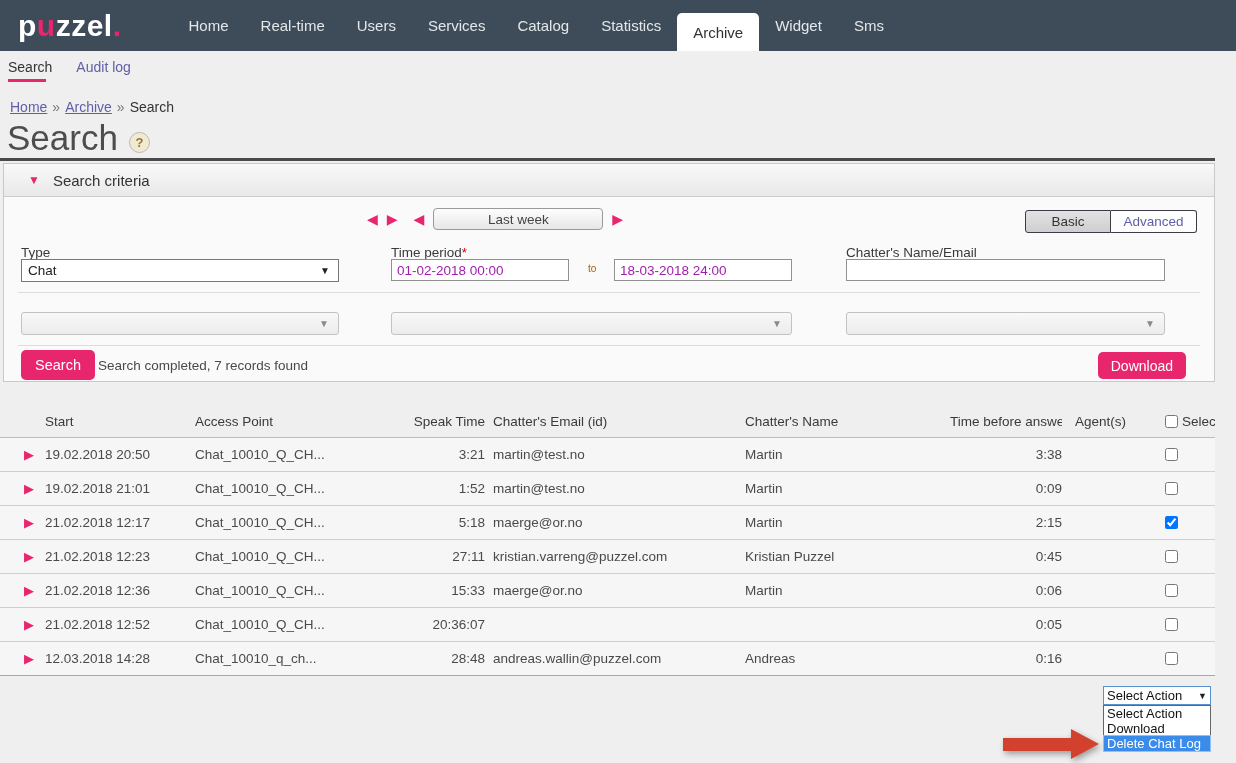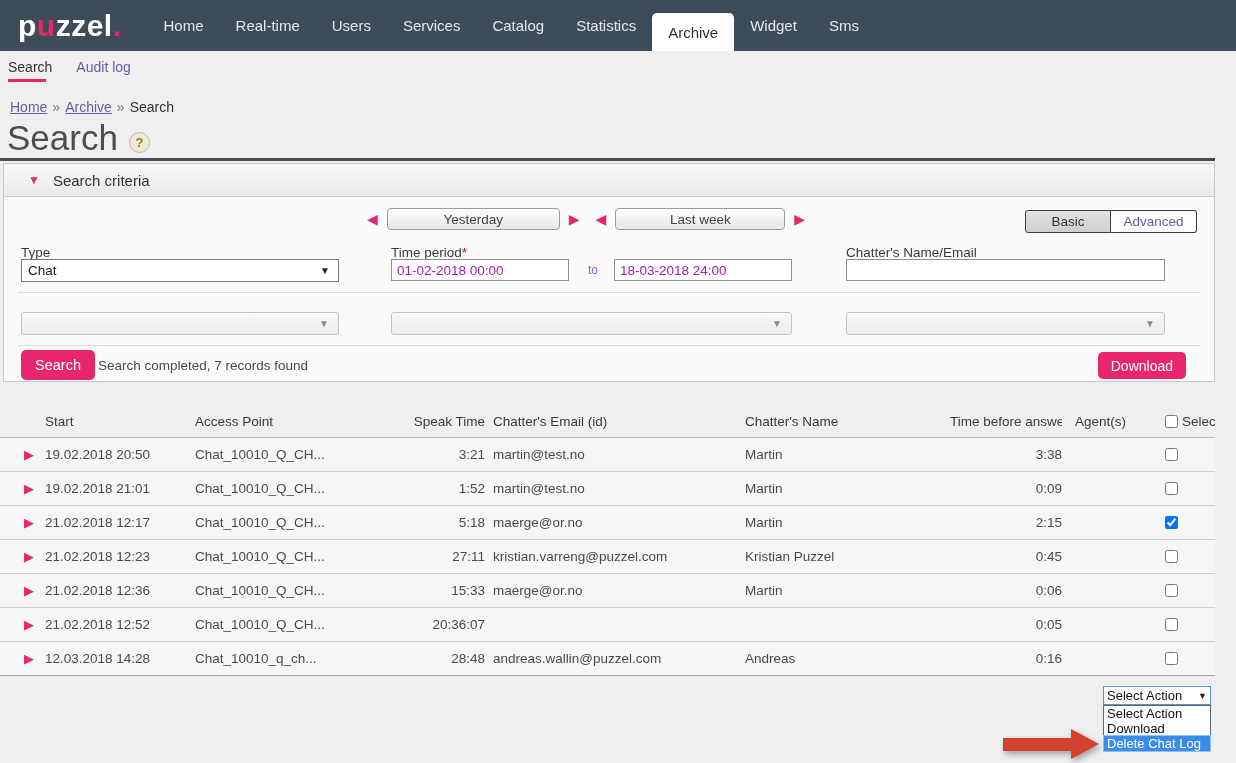--- a/index.html
+++ b/index.html
@@ -5,21 +5,21 @@
   * { box-sizing: border-box; margin: 0; padding: 0; }
   html,body { width:1236px; height:763px; }
   body {
     position: relative;
     background: #efefef;
     font-family: "Liberation Sans", sans-serif;
     color: #3c3c3c;
     overflow: hidden;
   }
   
-  .topnav { position:absolute; top:0; left:0; width:1236px; height:51px; background:#3e4c5a; display:flex; align-items:center; }
+  .topnav { position:absolute; top:0; left:0; width:1236px; height:51px; background:#3e4c5a; display:flex; align-items:center;gap:25px; }
   .logo { font-size:30px; font-weight:bold; color:#fff; margin-left:18px; letter-spacing:.5px; white-space:nowrap; }
   .logo .pink { color:#e7266d; }
   .menu { display:flex; height:100%; margin-left:26px; align-items:center; }
   .menu-item { color:#e3e7ea; font-size:15px; padding:0 16px; height:100%; display:flex; align-items:center; cursor:pointer; }
   .menu-item.active { background:#fff; color:#333; border-radius:5px 5px 0 0; height:38px; align-self:flex-end; }
   .user-block { margin-left:auto; margin-right:16px; display:flex; align-items:center; gap:13px; color:#fff; font-size:12px; line-height:1.55; }
   .user-col .ulink { text-decoration:underline; cursor:pointer; }
   .vdivider { width:1px; height:36px; background:rgba(255,255,255,.45); }
   
   .subnav { position:absolute; top:59px; left:8px; display:flex; gap:24px; font-size:14px; }
@@ -51,21 +51,21 @@
   .mode-btn.basic { background:linear-gradient(#e2e2e2,#cfcfcf); color:#333; border-radius:3px 0 0 3px; }
   .mode-btn.advanced { background:#fdfdfd; color:#5f5fa7; border-left:none; border-radius:0 3px 3px 0; }
   .flabel { font-size:13.5px; color:#3a3a3a; }
   .req { color:#d40000; }
   .f-row1-label { position:absolute; top:81px; }
   .f-row1-input { position:absolute; top:95px; height:22px; }
   .tinput { border:1px solid #919191; background:#fff; font-family:"Liberation Sans",sans-serif; font-size:13.5px; color:#a21caf; padding:0 5px; height:22px; }
   .fakeselect { position:absolute; border:1px solid #777; background:#fff; height:23px; display:flex; align-items:center; cursor:pointer; }
   .fakeselect .val { font-size:13.5px; color:#222; margin-left:6px; }
   .fakeselect .caret { margin-left:auto; margin-right:8px; font-size:10px; color:#222; }
-  .to-word { position:absolute; top:99px; left:584px; font-size:12px; color:#8b5cf6; }
+  .to-word { position:absolute; top:99px; left:584px; font-size:10px; color:#a16207; }
   .hsep { position:absolute; left:14px; right:14px; height:1px; background:#dddddd; }
   .f-row2-label { position:absolute; top:134px;margin-top:12px; }
   .combo { position:absolute; top:148px; height:23px; border:1px solid #c2c2c2; border-radius:3px;
     background:linear-gradient(#f8f8f8,#ececec); display:flex; align-items:center; }
   .combo .caret { margin-left:auto; margin-right:9px; font-size:10px; color:#8a8a8a; }
   .btn-pink { background:#e7266d; color:#fff; border:none; border-radius:5px; font-family:"Liberation Sans",sans-serif; cursor:pointer; }
   .search-btn { position:absolute; top:186px; left:17px; height:30px; padding:0 14px; font-size:14.5px; }
   .status-text { position:absolute; top:194px; left:94px; font-size:13.5px; color:#4a4a4a; }
   .download-btn { position:absolute; top:188px; right:28px; height:27px; padding:0 13px; font-size:14px; }
   
@@ -133,21 +133,20 @@
 <div class="title-rule"></div>
 
 <div class="panel">
   <div class="panel-header">
     <span class="collapse-tri">▼</span>
     <span class="panel-header-label">Search criteria</span>
   </div>
 
   <div class="quickrow">
     <span class="qarrow">◀</span>
-    <div class="qbtn">Yesterday</div>
     <span class="qarrow">▶</span>
     <span class="qarrow" style="margin-left:7px;">◀</span>
     <div class="qbtn" style="width:170px;">Last week</div>
     <span class="qarrow">▶</span>
   </div>
 
   <div class="mode-toggle">
     <div class="mode-btn basic">Basic</div>
     <div class="mode-btn advanced">Advanced</div>
   </div>

